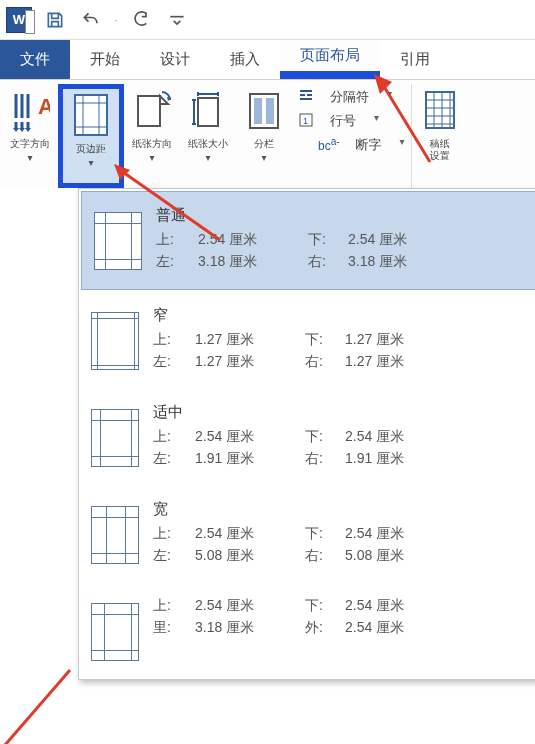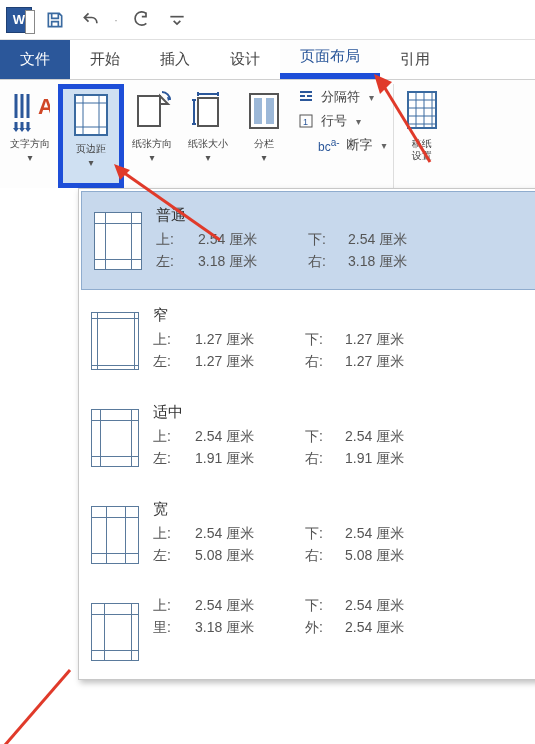--- a/index.html
+++ b/index.html
@@ -79,21 +79,21 @@
     .tab {
       padding: 0 20px;
       display: flex;
       align-items: center;
       font-size: 15px;
       color: #444;
       cursor: pointer;
     }
     .tab.active {
       color: #2b579a;
-      border-bottom: 6px solid #1d4ed8;
+      border-bottom: 8px solid #1d4ed8;
       background: #fdfdfd;
     }
     
     .ribbon {
       height: 108px;
       display: flex;
       padding: 4px 2px 0 2px;
       background: #fdfdfd;
       position: relative;
     }
@@ -130,22 +130,22 @@
     .right-col {
       display: flex;
       flex-direction: column;
       gap: 6px;
       padding: 4px 6px;
       font-size: 13px;
       color: #444;
     }
     .right-item {
       display: flex;
-      align-items: center;
-      gap: 7px;
+      align-items: flex-start;
+      gap: 16px;
       cursor: pointer;
     }
     .right-item .sm-caret{font-size:10px;color:#666;margin-left:2px;}
     
     .dropdown {
       position: absolute;
       left: 78px;
       top: 188px;
       width: 483px;
       background: #fff;
@@ -249,22 +249,22 @@
     <svg viewBox="0 0 24 24">
         <rect x="4" y="7" width="16" height="2" fill="#555"></rect>
         <path d="M8 13l4 4 4-4" fill="none" stroke="#555" stroke-width="2"></path>
       </svg>
   </div>
 </div>
 
 <div class="tabs-row">
   <div class="file-tab">文件</div>
   <div class="tab">开始</div>
+  <div class="tab">设计</div>
   <div class="tab">插入</div>
-  <div class="tab">设计</div>
   <div class="tab active">页面布局</div>
   <div class="tab">引用</div>
 </div>
 
 <div class="ribbon">
   <div class="ribbon-group">
     <div class="ribbon-icon">
       <svg viewBox="0 0 40 48">
           <path d="M6 8v24 M12 8v24 M18 8v24" stroke="#2b579a" stroke-width="3" fill="none"></path>
           <path d="M6 36l0 6 M12 36l0 6 M18 36l0 6" stroke="#2b579a" stroke-width="3"></path>

